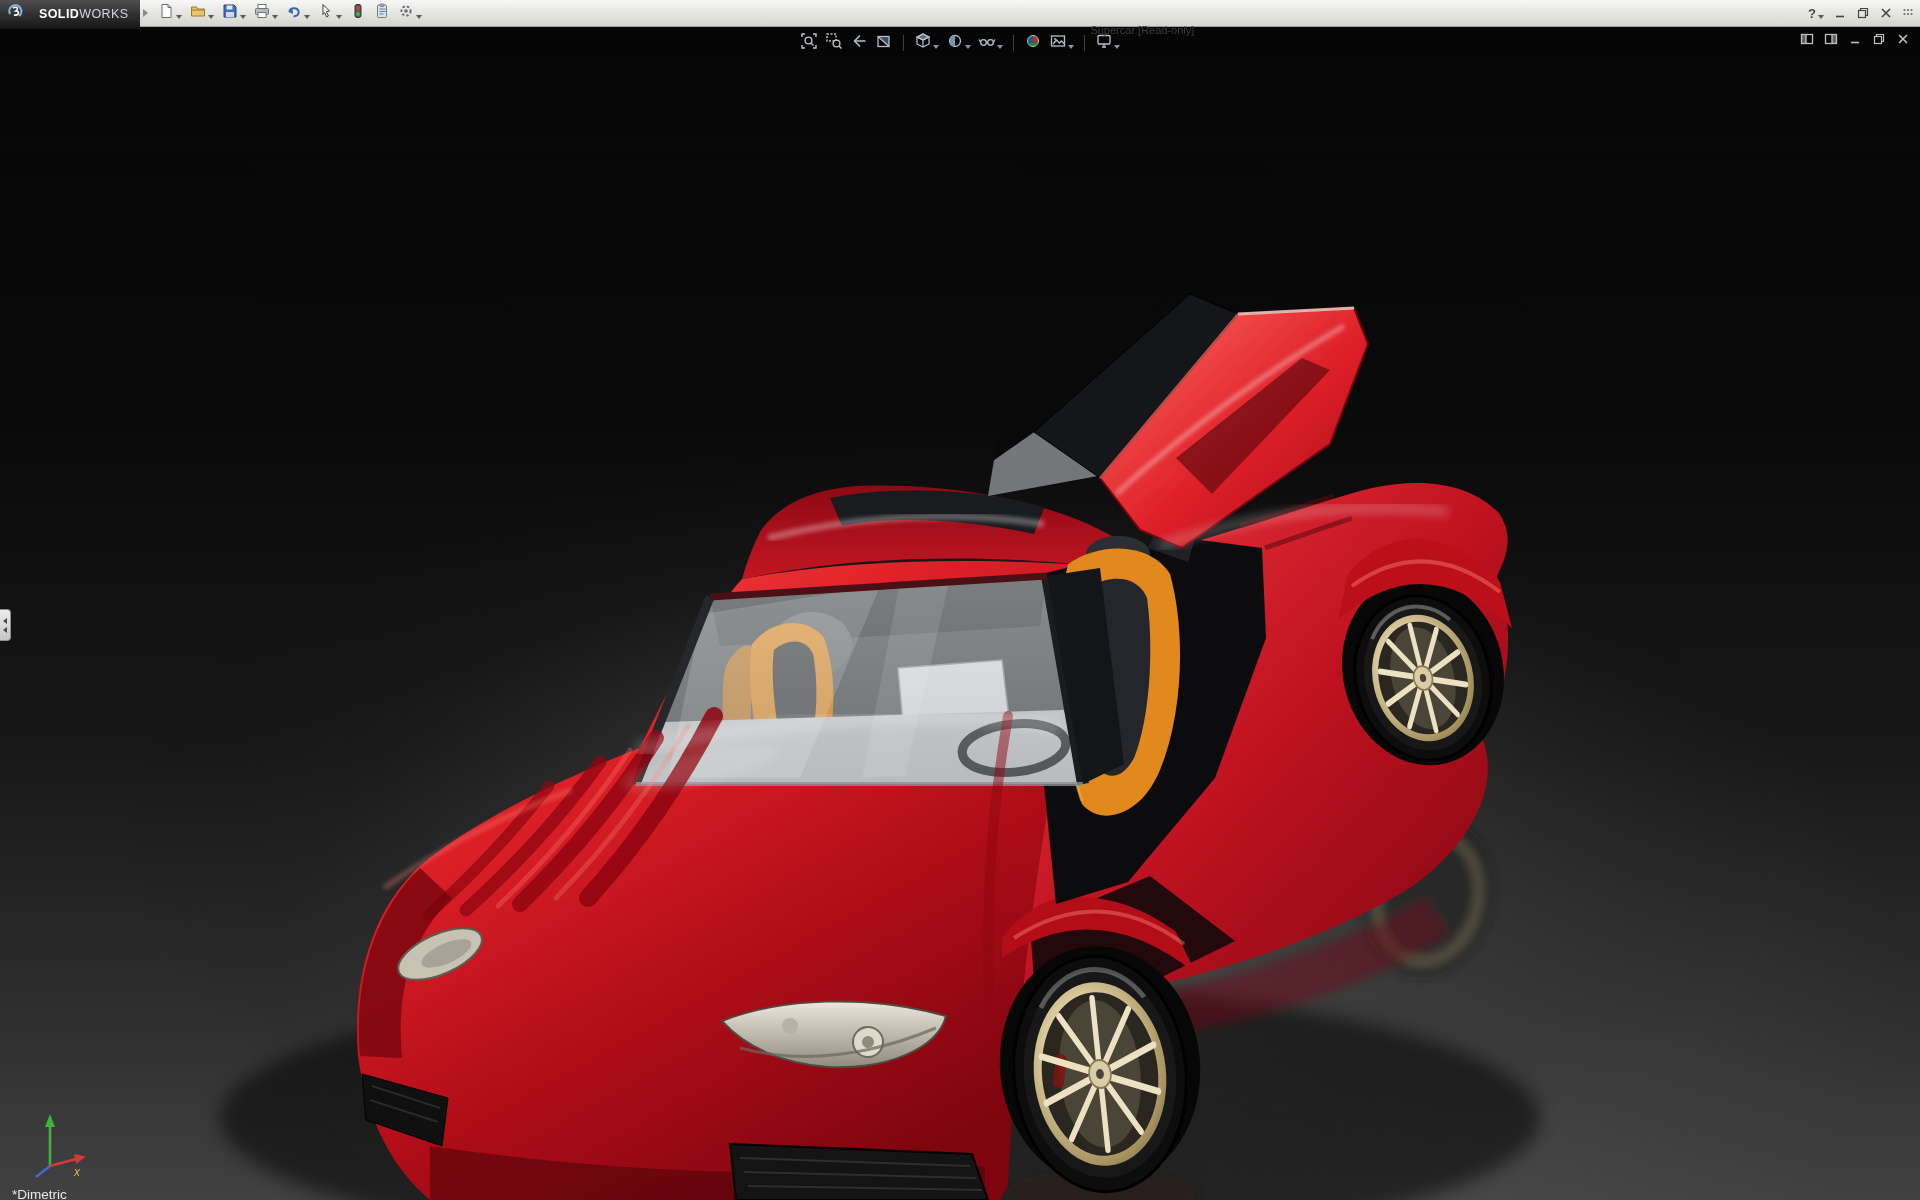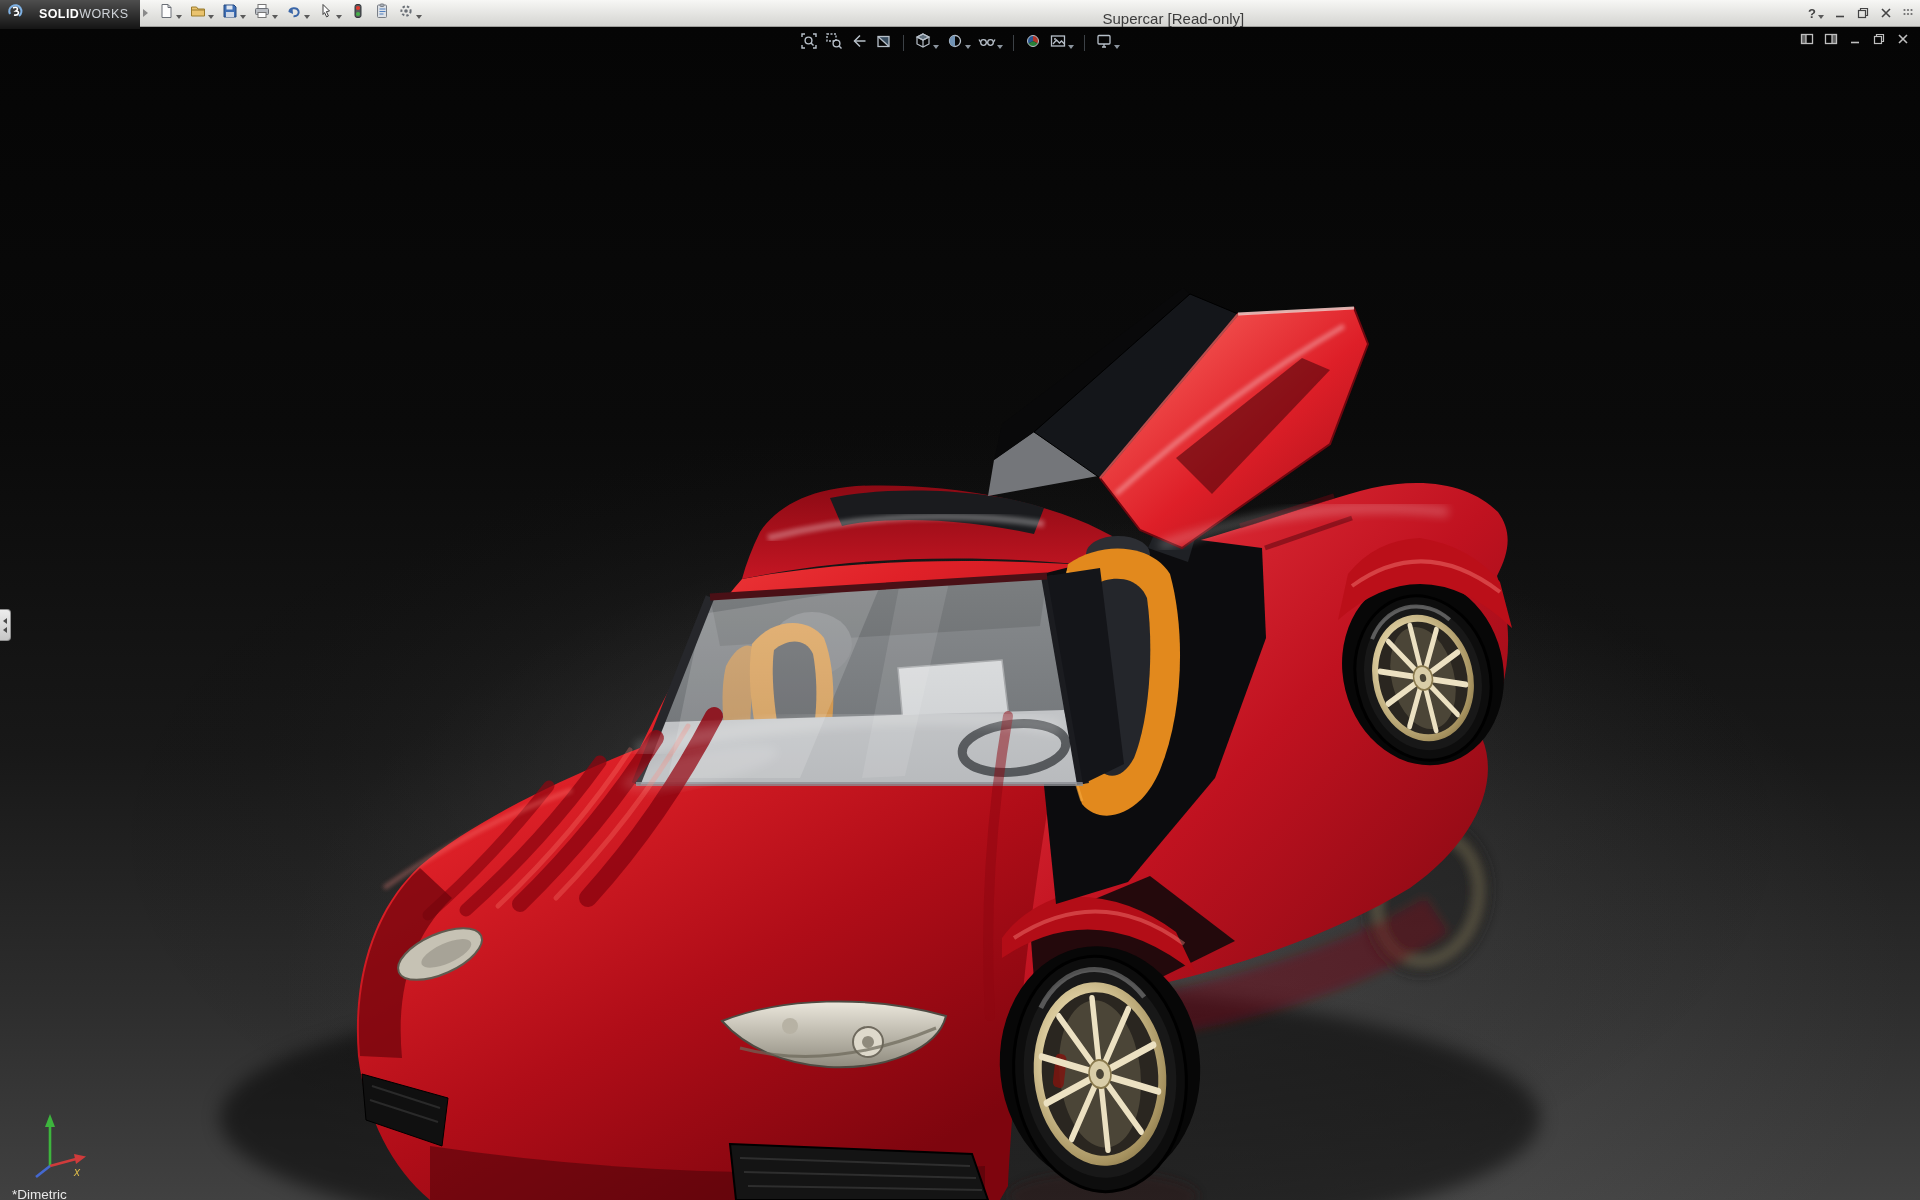--- a/index.html
+++ b/index.html
@@ -19,22 +19,22 @@
     height:32px;display:flex;align-items:center;gap:15px;
     background:linear-gradient(#545454,#141414);
     padding:0 12px 0 7px;color:#fff;flex:0 0 auto;
   }
   .logo-bold{font-weight:bold;font-size:12.5px;letter-spacing:.4px;color:#fff;}
   .logo-light{font-weight:normal;font-size:12.5px;letter-spacing:.4px;color:#cfd3d8;}
   .pin-arrow{width:0;height:0;border-top:4px solid transparent;border-bottom:4px solid transparent;border-left:5px solid #8a8a8a;margin:0 6px 0 3px;}
   .tb{display:flex;align-items:center;gap:2px;padding:2px 4px;border-radius:2px;cursor:default;}
   .dd-light{width:0;height:0;border-left:3.5px solid transparent;border-right:3.5px solid transparent;border-top:4px solid #5a5a5a;margin-top:7px;}
   .title-text{
-    position:absolute;left:59.5%;top:10px;transform:translateX(-50%);
-    font-size:15px;color:#3c3c3c;white-space:nowrap;margin-left:31px;
+    position:absolute;left:59.5%;top:24px;transform:translateX(-50%);
+    font-size:11px;color:#3c3c3c;white-space:nowrap;
   }
   .win-controls{position:absolute;right:6px;top:0;height:26px;display:flex;align-items:center;gap:9px;}
   .wc{display:flex;align-items:center;gap:2px;color:#444;font-size:13px;font-weight:bold;cursor:default;}
   
   .viewport{
     position:absolute;top:26px;left:0;right:0;bottom:0;
     background:
       radial-gradient(ellipse 1250px 720px at 57% 82%, rgba(120,120,120,.32), rgba(0,0,0,0) 65%),
       linear-gradient(#050505 0%,#0a0a0a 34%,#181818 62%,#2e2e2e 84%,#414141 100%);
   }

